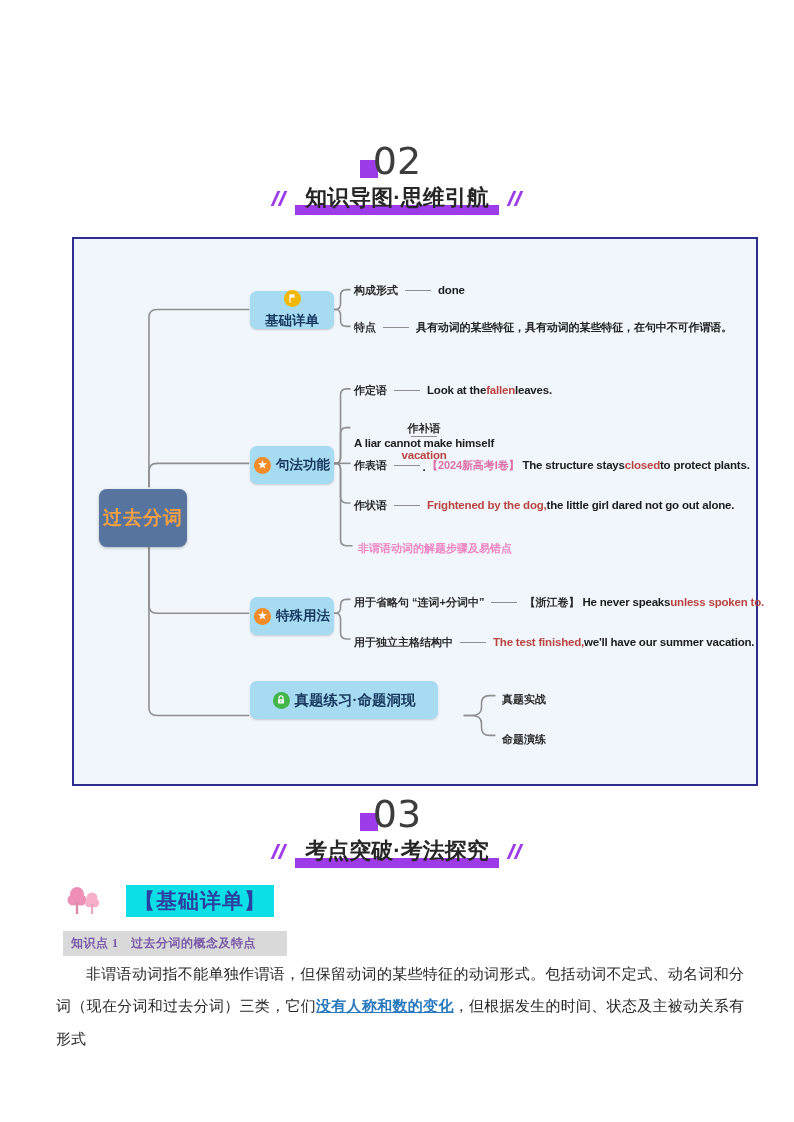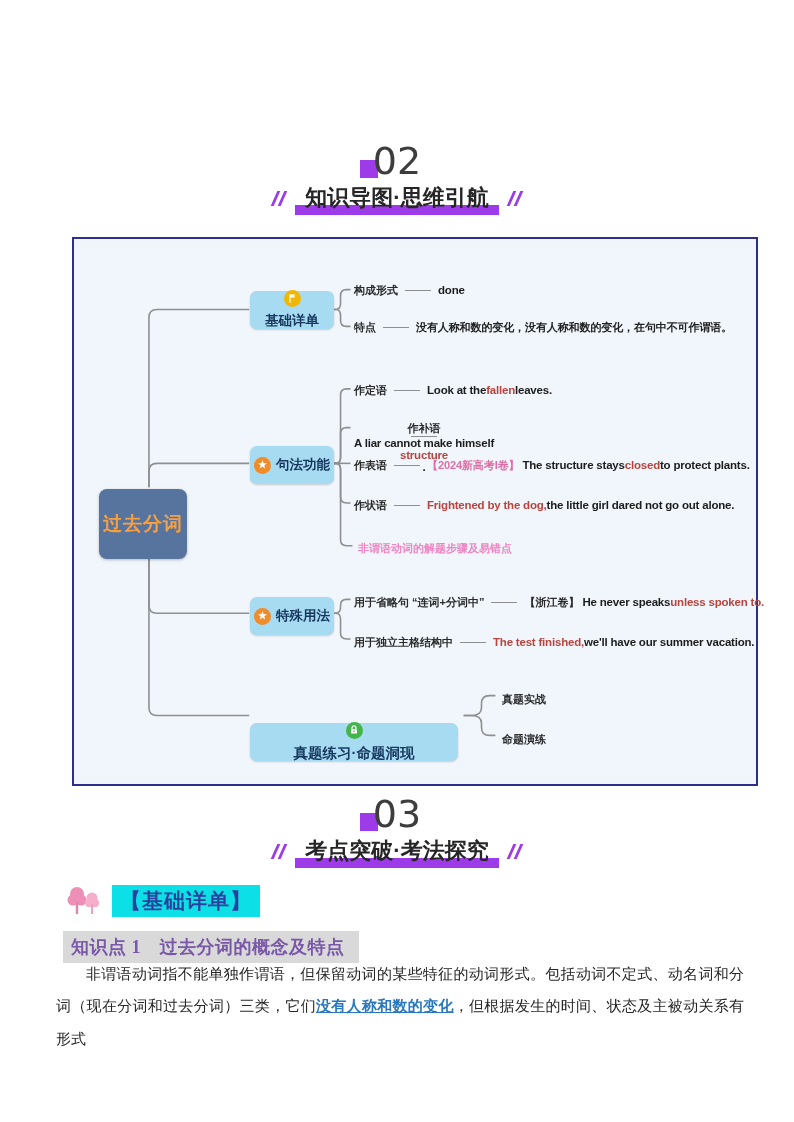--- a/index.html
+++ b/index.html
@@ -16,21 +16,21 @@
   .slashes{display:flex;gap:4px;}
   .slash{width:3px;height:15px;background:#9d3be8;transform:skewX(-24deg);}
   .htitle{position:relative;display:inline-block;font-size:22px;font-weight:bold;color:#262626;letter-spacing:0;}
   .hbar{position:absolute;left:-10px;right:-10px;bottom:-2px;height:10px;background:#9d3be8;z-index:0;}
   .htext{position:relative;z-index:1;}
 
   
   #map{position:absolute;left:72px;top:237px;width:686px;height:549px;box-sizing:border-box;
        background:#f0f6fb;border:2px solid #2e2e8f;}
   #map svg.connectors{position:absolute;left:0;top:0;width:100%;height:100%;}
-  .root-node{position:absolute;left:25px;top:250px;width:88px;height:70px;background:#57749f;
+  .root-node{position:absolute;left:25px;top:250px;width:88px;height:58px;background:#57749f;
              border-radius:8px;display:flex;align-items:center;justify-content:center;
              color:#f6a042;font-size:19px;font-weight:bold;letter-spacing:1px;
              box-shadow:0 1px 3px rgba(0,0,0,.25);}
   .bnode{position:absolute;height:38px;box-sizing:border-box;background:#a6dbf2;border-radius:7px;
          display:flex;align-items:center;justify-content:center;gap:5px;padding:0 6px;
          color:#17375e;font-weight:bold;font-size:13.5px;box-shadow:0 1px 2px rgba(0,0,0,.18);white-space:nowrap;}
   .icon-circle{width:17px;height:17px;border-radius:50%;display:flex;align-items:center;justify-content:center;flex:0 0 auto;}
   .icon-flag{background:#f2b705;}
   .icon-star{background:#f28c28;color:#fff;font-size:10px;line-height:1;}
   .icon-lock{background:#43b549;}
@@ -39,26 +39,26 @@
   .mlabel{font-size:11px;font-weight:bold;color:#2b2b2b;}
   .mdash{width:26px;border-top:1.6px solid #8f8f8f;margin:0 7px;}
   .mtext{font-size:11px;font-weight:600;color:#222;letter-spacing:-0.1px;}
   .men{font-size:11.5px;font-weight:600;color:#1c1c1c;letter-spacing:-0.2px;}
   .mred{color:#b9443e;}
   .mpinktag{color:#dd6fa6;margin-right:3px;}
   .mblacktag{margin-right:3px;}
   .mnote{font-size:11px;font-weight:600;color:#ee85c3;}
 
   
-  #basics{position:absolute;left:66px;top:884px;display:flex;align-items:center;gap:10px;}
+  #basics{position:absolute;left:66px;top:884px;display:flex;align-items:center;gap:24px;}
   .cyan-box{background:#0ce0e6;padding:2px 8px;font-family:"Liberation Serif",serif;
             font-weight:bold;font-size:21px;color:#2b3f9e;letter-spacing:1px;}
 
-  #kp1{position:absolute;left:63px;top:931px;background:#d9d9d9;padding:4px 14px 4px 8px;
-       font-family:"Liberation Serif",serif;font-weight:bold;font-size:18px;color:#7a58a8;letter-spacing:0.5px;}
+  #kp1{position:absolute;left:63px;top:931px;background:#d9d9d9;padding:4px 31px 4px 8px;
+       font-family:"Liberation Serif",serif;font-weight:bold;font-size:12px;color:#7a58a8;letter-spacing:0.5px;}
 
   #para1{position:absolute;left:56px;top:958px;width:688px;font-family:"Liberation Serif",serif;
          font-size:15px;color:#262626;line-height:2.15;text-indent:2em;text-align:justify;}
   .blue-link{color:#2878be;font-weight:bold;text-decoration:underline;}
 </style>
 </head>
 <body>
 
 <div id="page">
 
@@ -122,54 +122,54 @@
     <div class="bnode" style="left:176px;top:207px;width:84px;">
       <span class="icon-circle icon-star">★</span>
       <span>句法功能</span>
     </div>
 
     <div class="bnode" style="left:176px;top:358px;width:84px;">
       <span class="icon-circle icon-star">★</span>
       <span>特殊用法</span>
     </div>
 
-    <div class="bnode" style="left:176px;top:484px;width:208px;font-size:14.5px;flex-direction:column;">
+    <div class="bnode" style="left:176px;top:442px;width:188px;font-size:14.5px;">
       <span class="icon-circle icon-lock">
         <svg width="12" height="12" viewBox="0 0 12 12">
             <path d="M4 5.2V3.9a2 2 0 0 1 4 0v1.3" stroke="#fff" stroke-width="1.2" fill="none"></path>
             <rect x="3" y="5.2" width="6" height="4.4" rx="0.9" fill="#fff"></rect>
             <circle cx="6" cy="7.2" r="0.8" fill="#43b549"></circle>
           </svg>
       </span>
       <span>真题练习·命题洞现</span>
     </div>
 
     <div class="mrow" style="left:280px;top:43px;">
       <span class="mlabel">构成形式</span>
       <span class="mdash"></span>
       <span class="men">done</span>
     </div>
     <div class="mrow" style="left:280px;top:80px;">
       <span class="mlabel">特点</span>
       <span class="mdash"></span>
-      <span class="mtext">没有人称和数的变化，没有人称和数的变化，在句中不可作谓语。</span>
+      <span class="mtext">具有动词的某些特征，具有动词的某些特征，在句中不可作谓语。</span>
     </div>
 
     <div class="mrow" style="left:280px;top:143px;">
       <span class="mlabel">作定语</span>
       <span class="mdash"></span>
       <span class="men">Look at the</span>
         <span class="men mred">fallen</span>
         <span class="men">leaves.</span>
     </div>
     <div class="mrow" style="left:280px;top:182px;flex-direction:column;">
       <span class="mlabel">作补语</span>
       <span class="mdash"></span>
       <span class="men">A liar cannot make himself</span>
-        <span class="men mred">structure</span>
+        <span class="men mred">vacation</span>
         <span class="men">.</span>
     </div>
     <div class="mrow" style="left:280px;top:218px;">
       <span class="mlabel">作表语</span>
       <span class="mdash"></span>
       <span class="mtext mpinktag">【2024新高考I卷】</span>
         <span class="men">The structure stays</span>
         <span class="men mred">closed</span>
         <span class="men">to protect plants.</span>
     </div>

